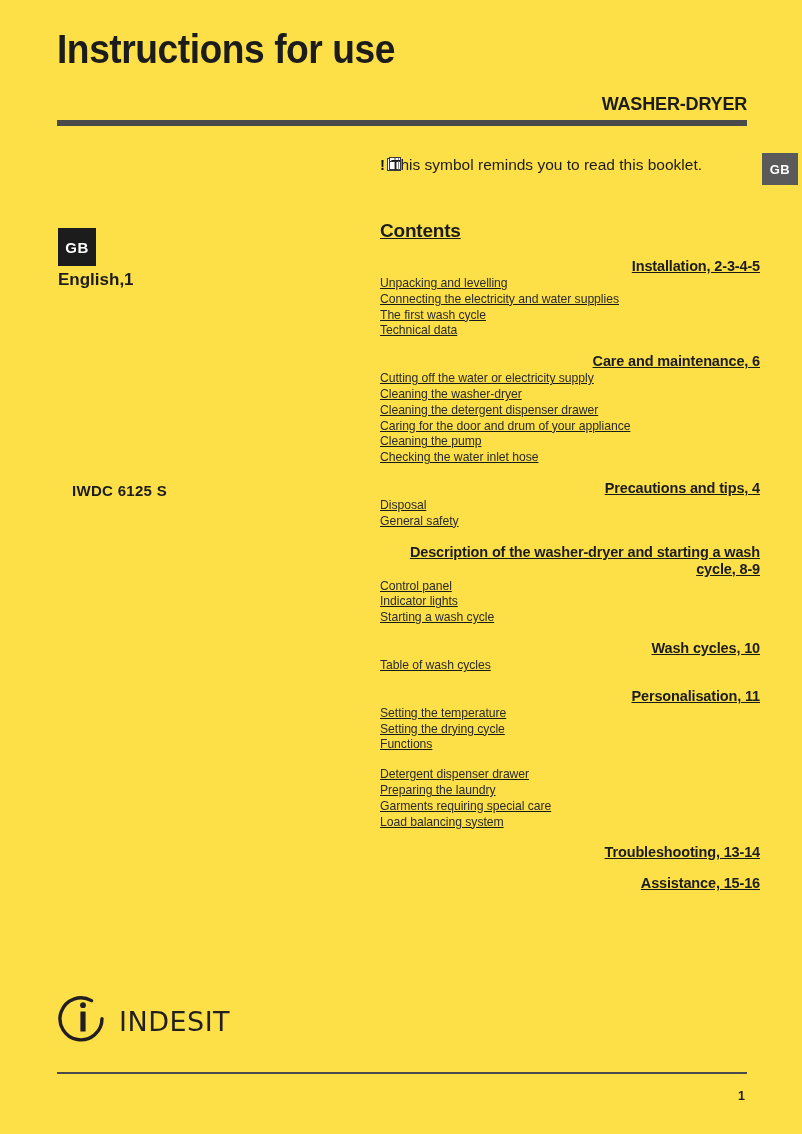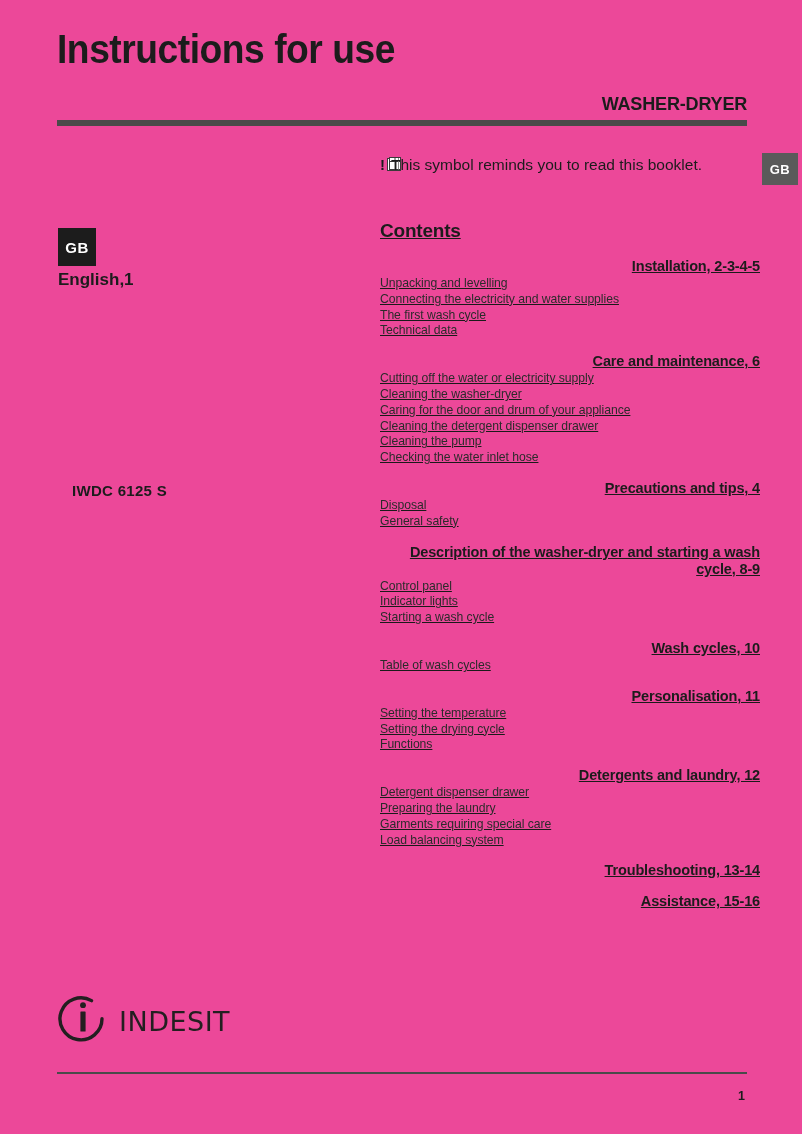--- a/index.html
+++ b/index.html
@@ -13,21 +13,21 @@
     height: 1134px;
     position: relative;
     font-family: "Liberation Sans", sans-serif;
     color: #1a1a1a;
     overflow: hidden;
   }
 
   .page {
     position: absolute;
     inset: 0;
-    background: #ec4899;
+    background: #fde047;
   }
 
   
   .doc-title {
     position: absolute;
     left: 57px;
     top: 26px;
     font-size: 40px;
     font-weight: bold;
     letter-spacing: -0.5px;
@@ -254,22 +254,22 @@
           <div class="toc-title">Installation, 2-3-4-5</div>
           <div class="toc-sub">Unpacking and levelling</div>
           <div class="toc-sub">Connecting the electricity and water supplies</div>
           <div class="toc-sub">The first wash cycle</div>
           <div class="toc-sub">Technical data</div>
         </div>
         <div class="toc-section">
           <div class="toc-title">Care and maintenance, 6</div>
           <div class="toc-sub">Cutting off the water or electricity supply</div>
           <div class="toc-sub">Cleaning the washer-dryer</div>
+          <div class="toc-sub">Cleaning the detergent dispenser drawer</div>
           <div class="toc-sub">Caring for the door and drum of your appliance</div>
-          <div class="toc-sub">Cleaning the detergent dispenser drawer</div>
           <div class="toc-sub">Cleaning the pump</div>
           <div class="toc-sub">Checking the water inlet hose</div>
         </div>
         <div class="toc-section">
           <div class="toc-title">Precautions and tips, 4</div>
           <div class="toc-sub">Disposal</div>
           <div class="toc-sub">General safety</div>
         </div>
         <div class="toc-section">
           <div class="toc-title">Description of the washer-dryer and starting a wash cycle, 8-9</div>
@@ -281,21 +281,20 @@
           <div class="toc-title">Wash cycles, 10</div>
           <div class="toc-sub">Table of wash cycles</div>
         </div>
         <div class="toc-section">
           <div class="toc-title">Personalisation, 11</div>
           <div class="toc-sub">Setting the temperature</div>
           <div class="toc-sub">Setting the drying cycle</div>
           <div class="toc-sub">Functions</div>
         </div>
         <div class="toc-section">
-          <div class="toc-title">Detergents and laundry, 12</div>
           <div class="toc-sub">Detergent dispenser drawer</div>
           <div class="toc-sub">Preparing the laundry</div>
           <div class="toc-sub">Garments requiring special care</div>
           <div class="toc-sub">Load balancing system</div>
         </div>
         <div class="toc-section">
           <div class="toc-title">Troubleshooting, 13-14</div>
         </div>
         <div class="toc-section">
           <div class="toc-title">Assistance, 15-16</div>

